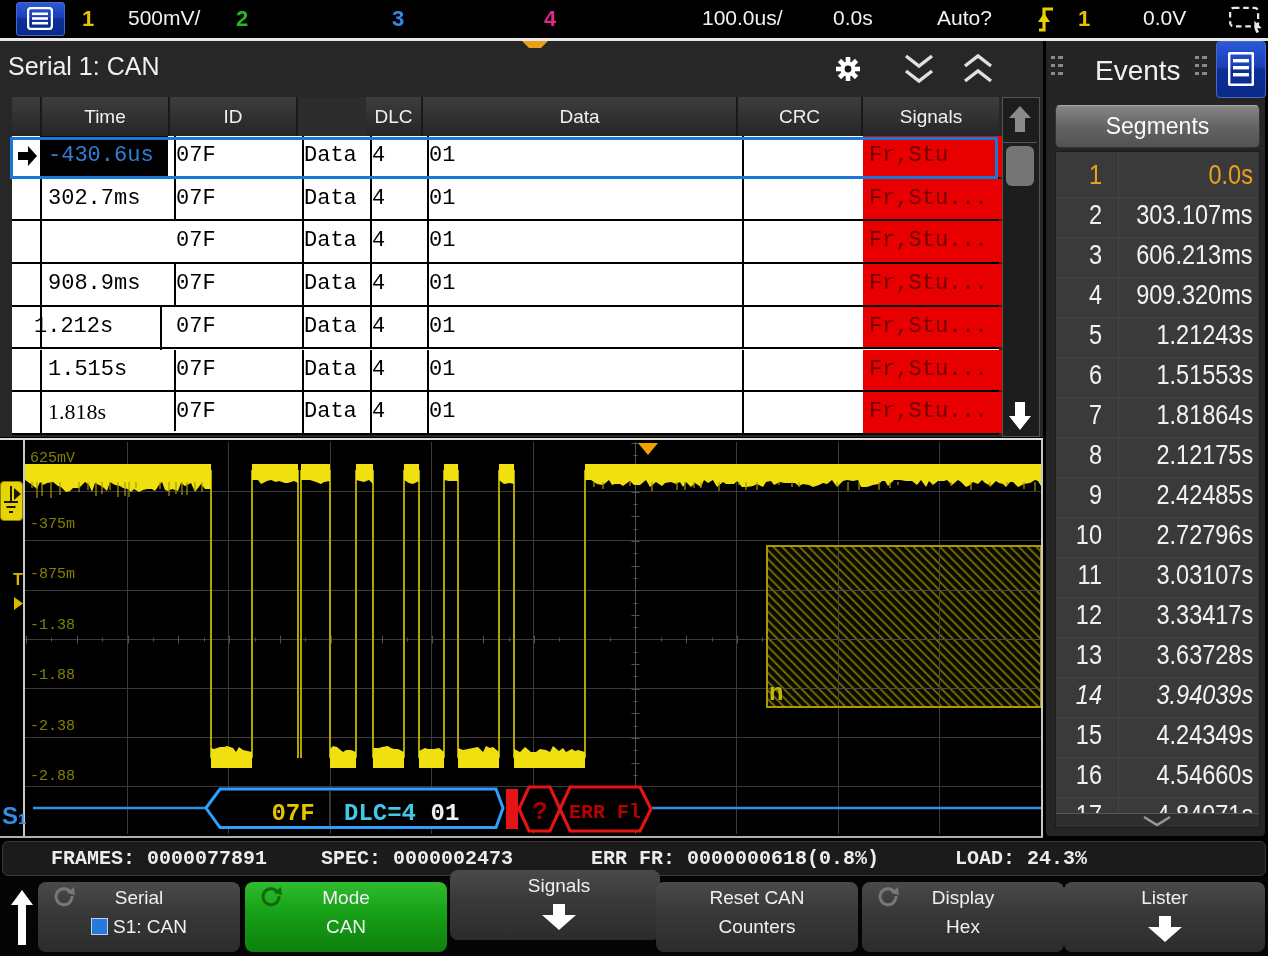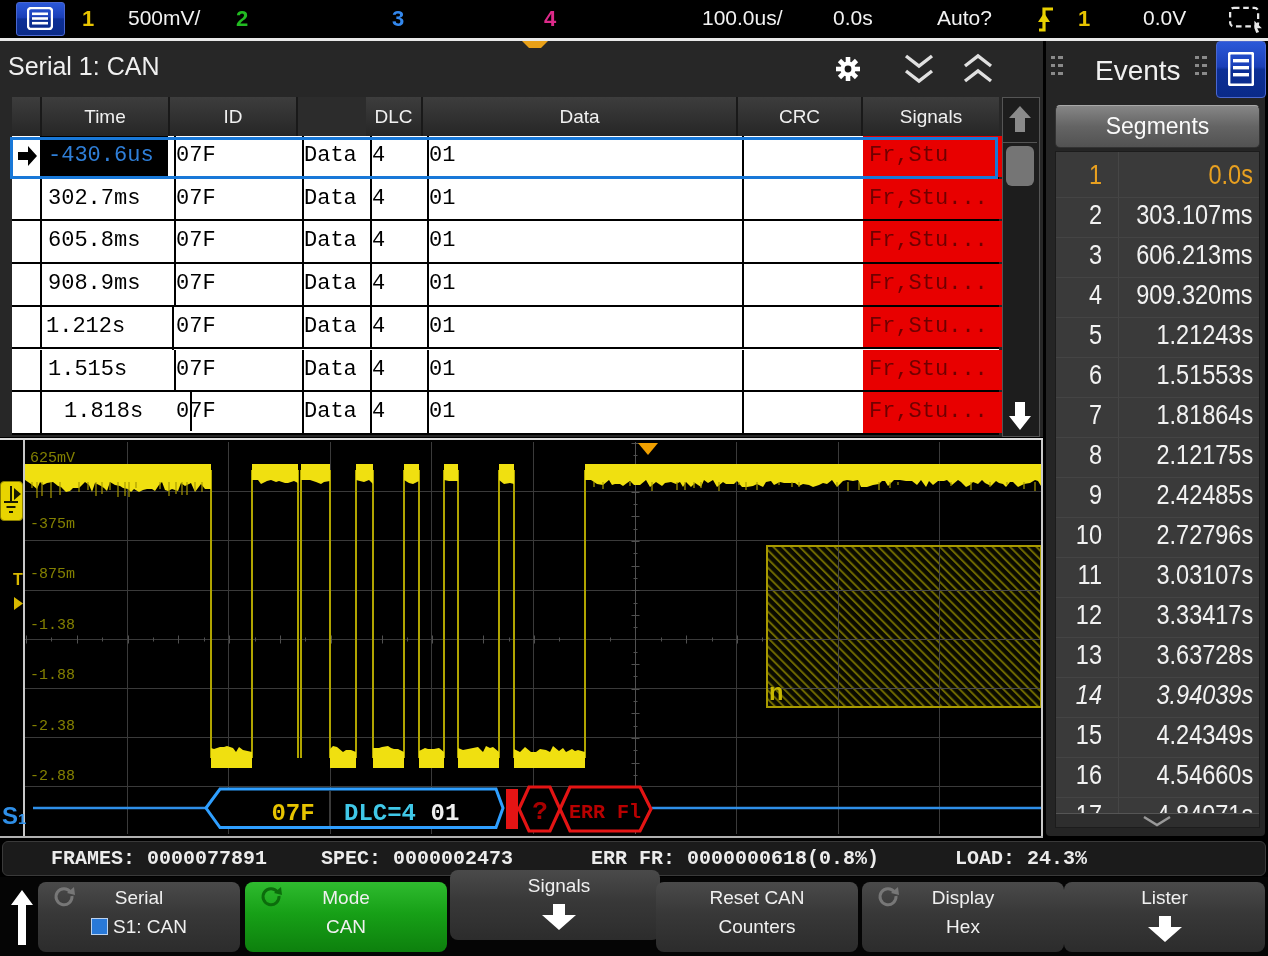--- a/index.html
+++ b/index.html
@@ -121,61 +121,60 @@
       <div class="cell" style="left:30px;width:126px;padding-left:6px;height:40.7px;line-height:40.7px;">302.7ms</div>
       <div class="cell" style="left:158px;width:126px;padding-left:6px;height:40.7px;line-height:40.7px;">07F</div>
       <div class="cell" style="left:286px;width:66px;padding-left:6px;height:40.7px;line-height:40.7px;">Data</div>
       <div class="cell" style="left:354px;width:55px;padding-left:6px;height:40.7px;line-height:40.7px;">4</div>
       <div class="cell" style="left:411px;width:313px;padding-left:6px;height:40.7px;line-height:40.7px;">01</div>
       <div class="cell" style="left:726px;width:123px;padding-left:6px;height:40.7px;line-height:40.7px;"></div>
       <div class="cell errcell" style="left:851px;width:136px;border-right:none;padding-left:6px;height:40.7px;line-height:40.7px;">Fr,Stu...</div>
     </div>
     <div class="row" style="top:85.4px;border-bottom:2px solid #000;height:40.7px;">
       <div class="cell" style="left:0px;width:28px;height:40.7px;line-height:40.7px;"></div>
-      <div class="cell" style="left:30px;width:126px;padding-left:6px;height:40.7px;line-height:40.7px;">605.8ms</div>
       <div class="cell" style="left:158px;width:126px;padding-left:6px;height:40.7px;line-height:40.7px;">07F</div>
       <div class="cell" style="left:286px;width:66px;padding-left:6px;height:40.7px;line-height:40.7px;">Data</div>
       <div class="cell" style="left:354px;width:55px;padding-left:6px;height:40.7px;line-height:40.7px;">4</div>
       <div class="cell" style="left:411px;width:313px;padding-left:6px;height:40.7px;line-height:40.7px;">01</div>
       <div class="cell" style="left:726px;width:123px;padding-left:6px;height:40.7px;line-height:40.7px;"></div>
       <div class="cell errcell" style="left:851px;width:136px;border-right:none;padding-left:6px;height:40.7px;line-height:40.7px;">Fr,Stu...</div>
     </div>
     <div class="row" style="top:128.10000000000002px;border-bottom:2px solid #000;height:40.7px;">
       <div class="cell" style="left:0px;width:28px;height:40.7px;line-height:40.7px;"></div>
       <div class="cell" style="left:30px;width:126px;padding-left:6px;height:40.7px;line-height:40.7px;">908.9ms</div>
       <div class="cell" style="left:158px;width:126px;padding-left:6px;height:40.7px;line-height:40.7px;">07F</div>
       <div class="cell" style="left:286px;width:66px;padding-left:6px;height:40.7px;line-height:40.7px;">Data</div>
       <div class="cell" style="left:354px;width:55px;padding-left:6px;height:40.7px;line-height:40.7px;">4</div>
       <div class="cell" style="left:411px;width:313px;padding-left:6px;height:40.7px;line-height:40.7px;">01</div>
       <div class="cell" style="left:726px;width:123px;padding-left:6px;height:40.7px;line-height:40.7px;"></div>
       <div class="cell errcell" style="left:851px;width:136px;border-right:none;padding-left:6px;height:40.7px;line-height:40.7px;">Fr,Stu...</div>
     </div>
     <div class="row" style="top:170.8px;border-bottom:2px solid #000;height:40.7px;">
       <div class="cell" style="left:0px;width:28px;height:40.7px;line-height:40.7px;"></div>
-      <div class="cell" style="left:28px;width:126px;padding-left:6px;height:53px;line-height:40.7px;">1.212s</div>
+      <div class="cell" style="left:16px;width:126px;padding-left:6px;height:53px;line-height:40.7px;">1.212s</div>
       <div class="cell" style="left:158px;width:126px;padding-left:6px;height:40.7px;line-height:40.7px;">07F</div>
       <div class="cell" style="left:286px;width:66px;padding-left:6px;height:40.7px;line-height:40.7px;">Data</div>
       <div class="cell" style="left:354px;width:55px;padding-left:6px;height:40.7px;line-height:40.7px;">4</div>
       <div class="cell" style="left:411px;width:313px;padding-left:6px;height:40.7px;line-height:40.7px;">01</div>
       <div class="cell" style="left:726px;width:123px;padding-left:6px;height:40.7px;line-height:40.7px;"></div>
       <div class="cell errcell" style="left:851px;width:136px;border-right:none;padding-left:6px;height:40.7px;line-height:40.7px;">Fr,Stu...</div>
     </div>
     <div class="row" style="top:213.5px;border-bottom:2px solid #000;height:40.7px;">
       <div class="cell" style="left:0px;width:28px;height:40.7px;line-height:40.7px;"></div>
       <div class="cell" style="left:30px;width:126px;padding-left:6px;height:40.7px;line-height:40.7px;">1.515s</div>
       <div class="cell" style="left:158px;width:126px;padding-left:6px;height:40.7px;line-height:40.7px;">07F</div>
       <div class="cell" style="left:286px;width:66px;padding-left:6px;height:40.7px;line-height:40.7px;">Data</div>
       <div class="cell" style="left:354px;width:55px;padding-left:6px;height:40.7px;line-height:40.7px;">4</div>
       <div class="cell" style="left:411px;width:313px;padding-left:6px;height:40.7px;line-height:40.7px;">01</div>
       <div class="cell" style="left:726px;width:123px;padding-left:6px;height:40.7px;line-height:40.7px;"></div>
       <div class="cell errcell" style="left:851px;width:136px;border-right:none;padding-left:6px;height:40.7px;line-height:40.7px;">Fr,Stu...</div>
     </div>
     <div class="row" style="top:256.20000000000005px;border-bottom:2px solid #000;height:40.7px;">
       <div class="cell" style="left:0px;width:28px;height:40.7px;line-height:40.7px;"></div>
-      <div class="cell" style="left:30px;width:126px;padding-left:22px;height:39px;line-height:40.7px;">1.818s</div>
+      <div class="cell" style="left:30px;width:126px;padding-left:6px;height:39px;line-height:40.7px;font-family:Liberation Serif, serif;">1.818s</div>
       <div class="cell" style="left:158px;width:126px;padding-left:6px;height:40.7px;line-height:40.7px;">07F</div>
       <div class="cell" style="left:286px;width:66px;padding-left:6px;height:40.7px;line-height:40.7px;">Data</div>
       <div class="cell" style="left:354px;width:55px;padding-left:6px;height:40.7px;line-height:40.7px;">4</div>
       <div class="cell" style="left:411px;width:313px;padding-left:6px;height:40.7px;line-height:40.7px;">01</div>
       <div class="cell" style="left:726px;width:123px;padding-left:6px;height:40.7px;line-height:40.7px;"></div>
       <div class="cell errcell" style="left:851px;width:136px;border-right:none;padding-left:6px;height:40.7px;line-height:40.7px;">Fr,Stu...</div>
     </div>
     <div style="position:absolute;left:-2px;top:1px;width:988px;height:42px;border:3px solid #1878d8;box-sizing:border-box;pointer-events:none;"></div>
   </div>
 

